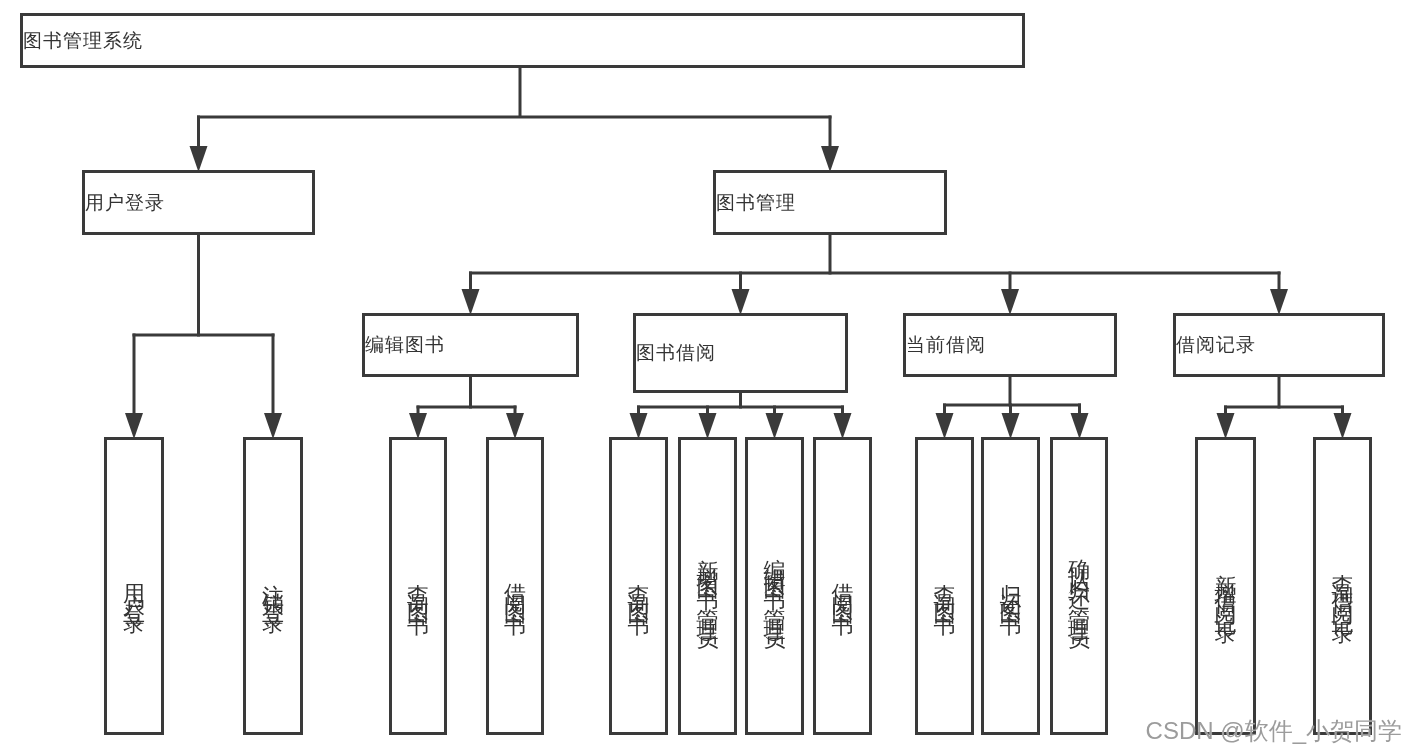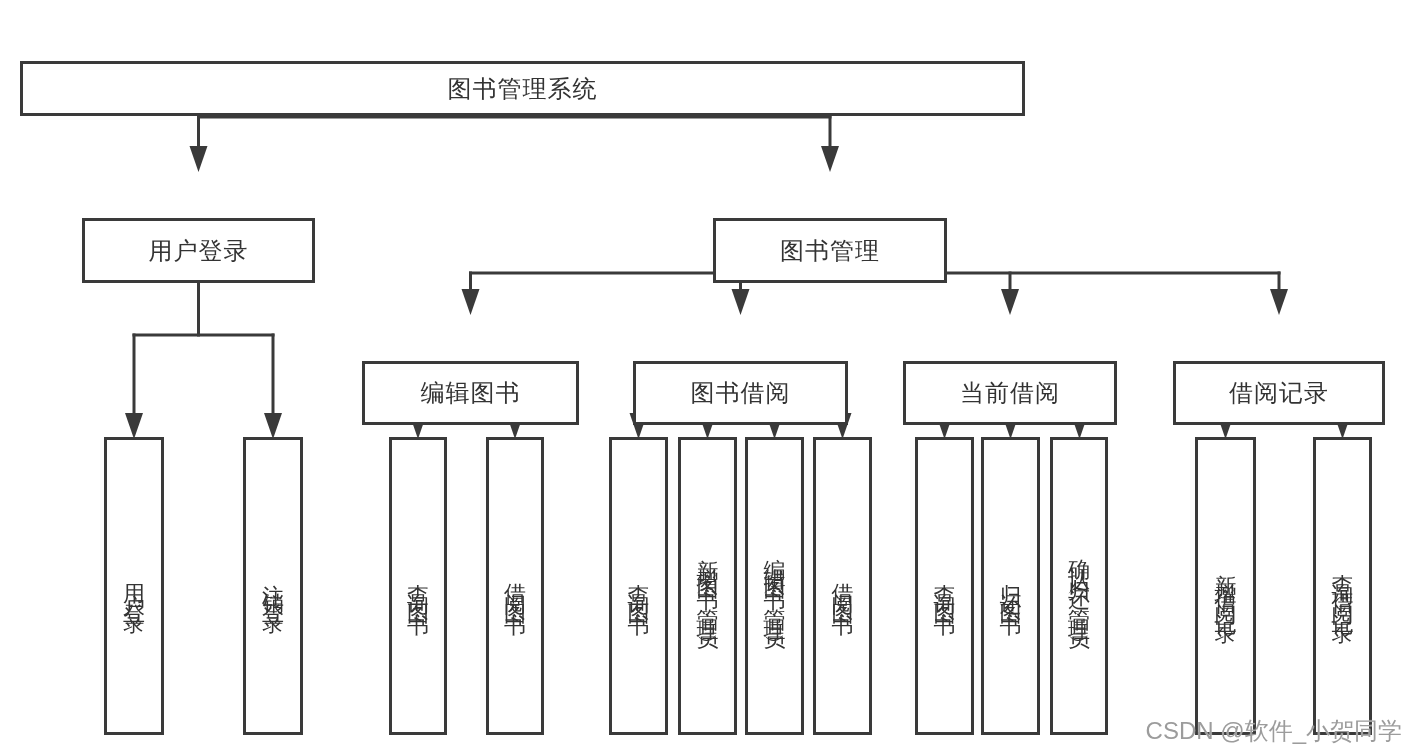--- a/index.html
+++ b/index.html
@@ -9,27 +9,26 @@
     background:#ffffff;
     font-family:"Liberation Sans","DejaVu Sans",sans-serif;
     overflow:hidden;
   }
   #wires{position:absolute;left:0;top:0;width:1405px;height:747px;}
   .hbox{
     position:absolute;
     box-sizing:border-box;
     border:3px solid #3a3a3a;
     background:#ffffff;
-    display:flex;align-items:center;justify-content:center;
+    display:flex;align-items:center;
     color:#333333;
-    font-size:24px;
+    font-size:19px;
     letter-spacing:1px;
     white-space:nowrap;
     z-index:2;
-    margin-top:48px;
   }
   .vbox{
     position:absolute;
     box-sizing:border-box;
     border:3px solid #3a3a3a;
     background:#ffffff;
     display:flex;align-items:center;justify-content:center;
     color:#333333;
     z-index:2;
   }
@@ -127,21 +126,21 @@
   <div class="hbox" style="left:82px;top:170px;width:233px;height:65px;">
     <span>用户登录</span>
   </div>
   <div class="hbox" style="left:713px;top:170px;width:234px;height:65px;font-family:Liberation Mono, monospace;">
     <span>图书管理</span>
   </div>
 
   <div class="hbox" style="left:362px;top:313px;width:217px;height:64px;">
     <span>编辑图书</span>
   </div>
-  <div class="hbox" style="left:633px;top:313px;width:215px;height:64px;">
+  <div class="hbox" style="left:633px;top:313px;width:215px;height:80px;">
     <span>图书借阅</span>
   </div>
   <div class="hbox" style="left:1173px;top:313px;width:212px;height:64px;">
     <span>借阅记录</span>
   </div>
   <div class="hbox" style="left:903px;top:313px;width:214px;height:64px;">
     <span>当前借阅</span>
   </div>
 
   <div class="vbox" style="left:104px;top:437px;width:60px;height:298px;">

